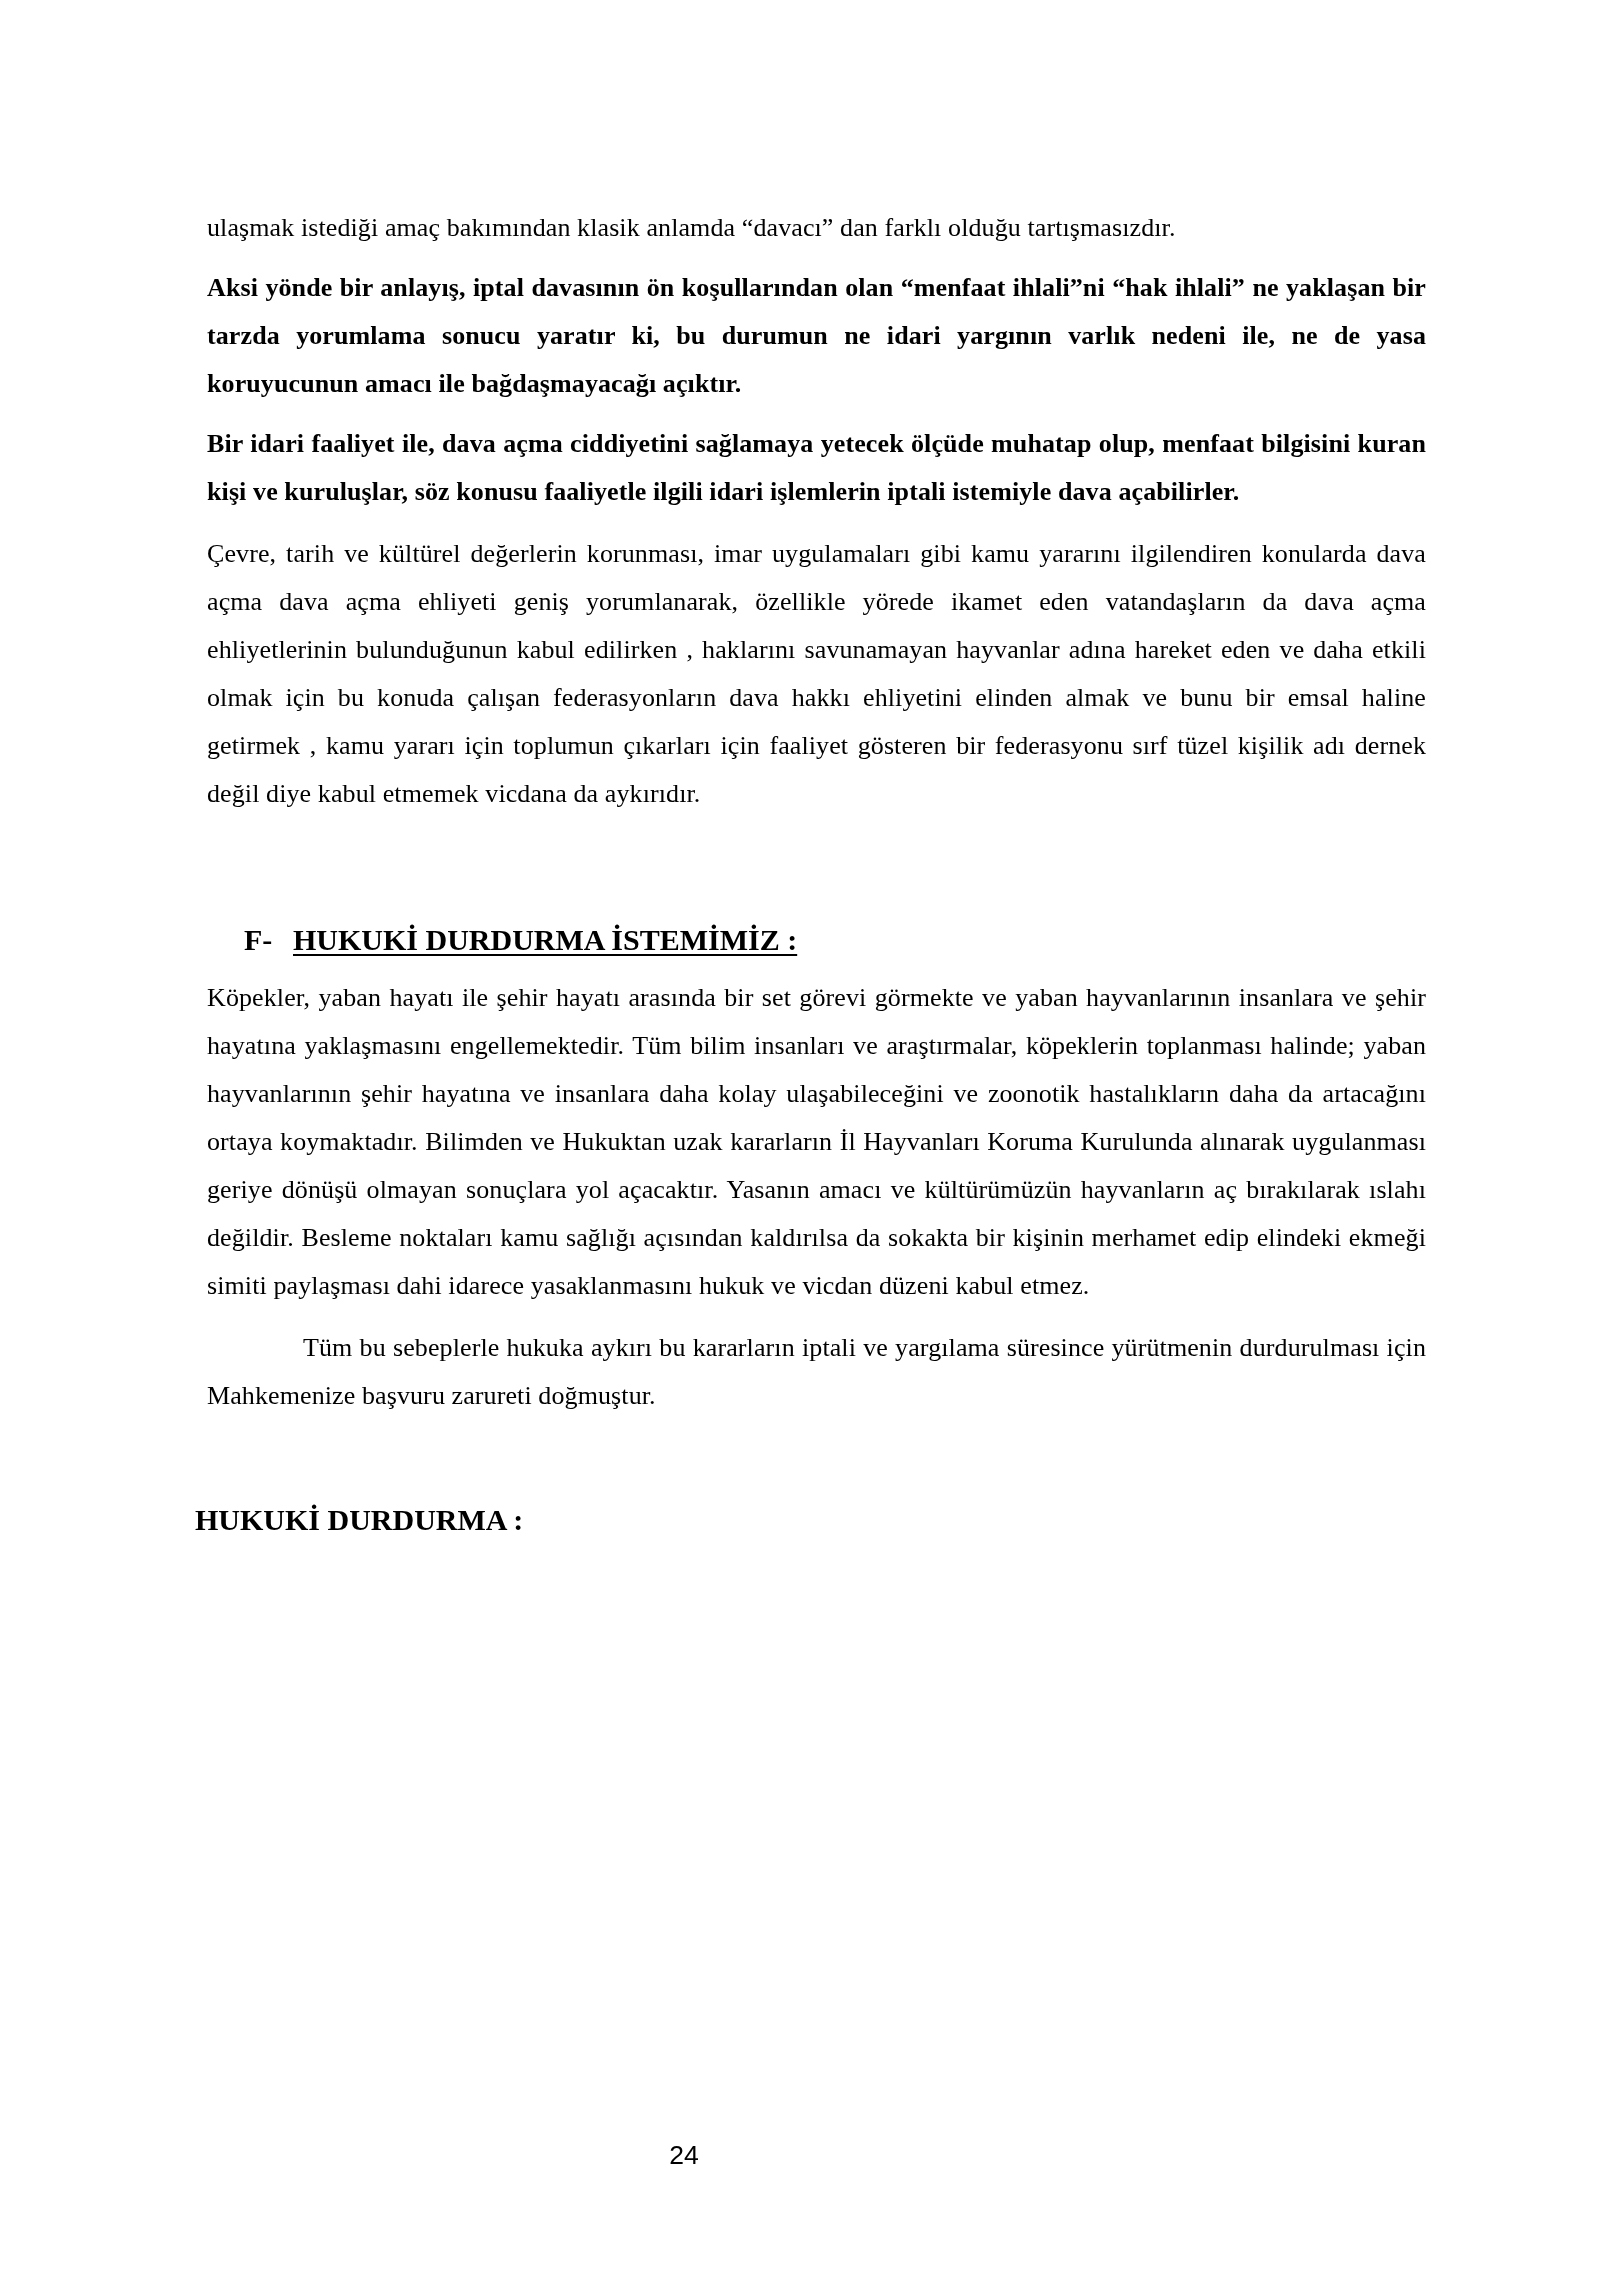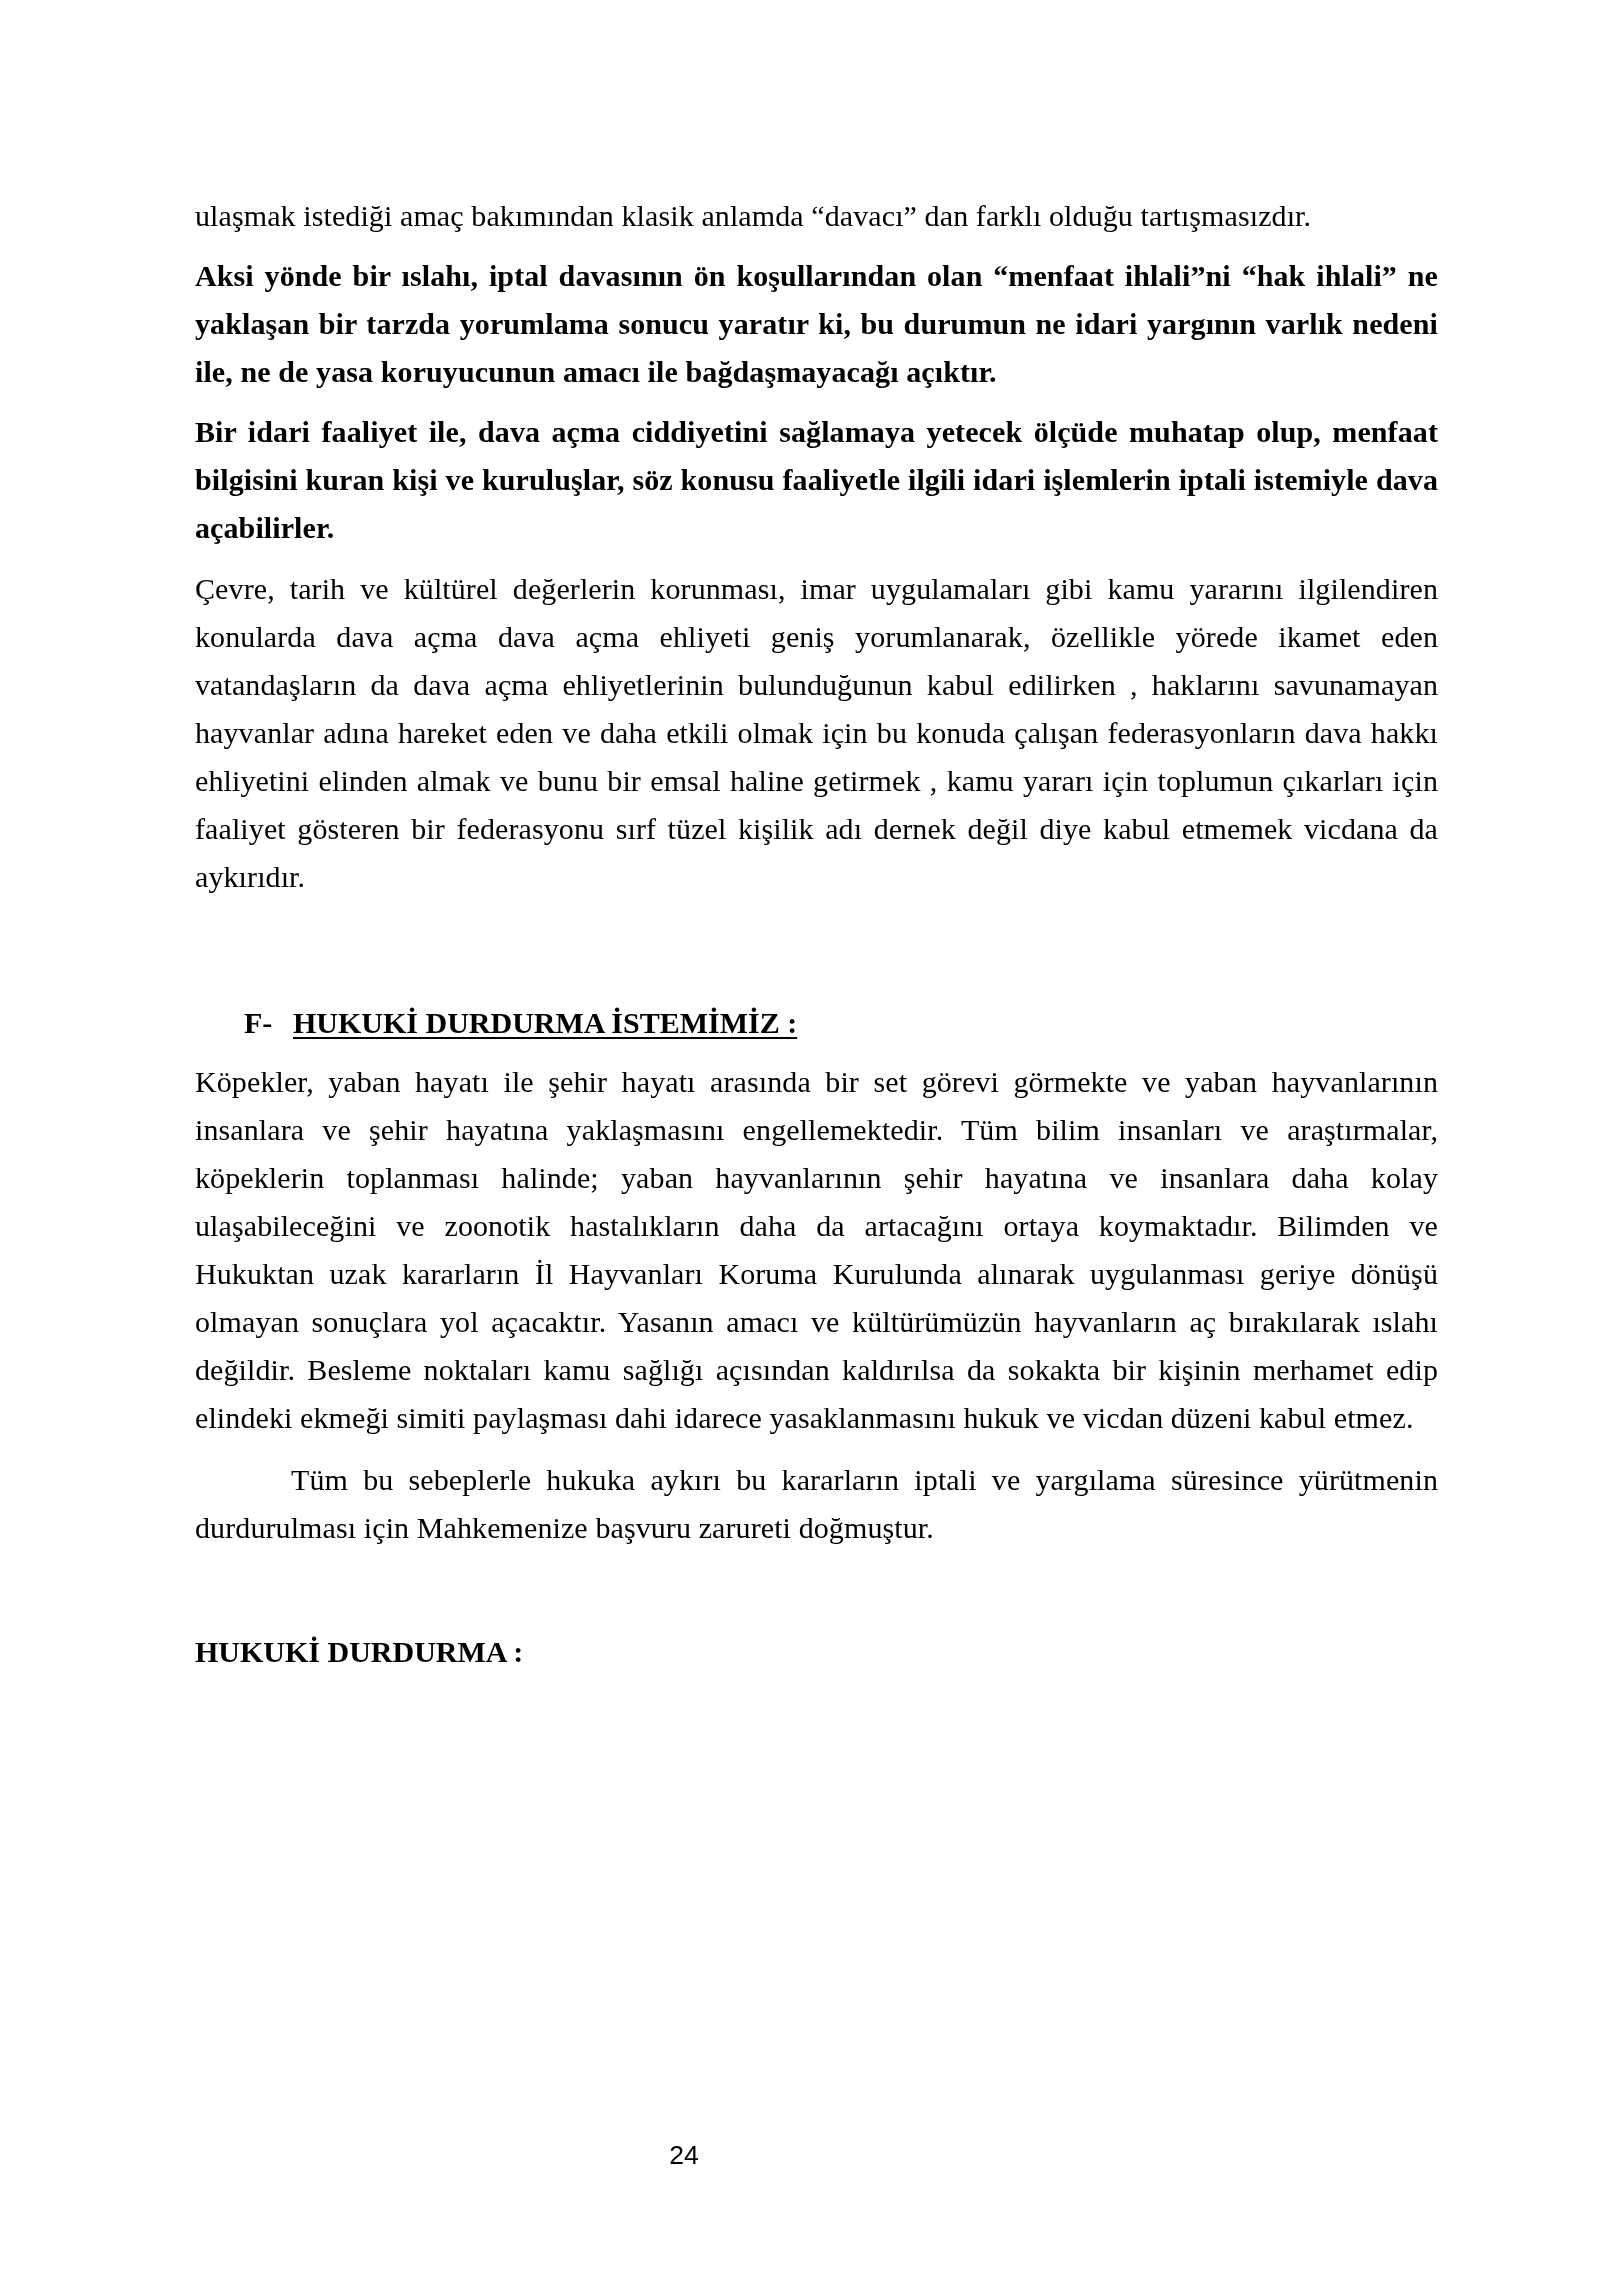--- a/index.html
+++ b/index.html
@@ -15,22 +15,22 @@
       color: #000000;
       font-family: "Liberation Serif", "DejaVu Serif", serif;
     }
     .page {
       position: absolute;
       left: 195px;
       top: 192px;
       width: 1243px;
     }
     p {
-      margin: 0;
-      font-size: 30px;
+      margin: 12px;
+      font-size: 26px;
       line-height: 48px;
       text-align: justify;
       letter-spacing: 0.1px;
     }
     .bold {
       font-weight: bold;
     }
     .gap-sm { margin-top: 11.8px; }
     .gap-md { margin-top: 13.7px; }
     .heading-f {
@@ -73,21 +73,21 @@
       line-height: 31px;
     }
   </style>
 </head>
 <body>
 
 <div class="page">
 
   <p>ulaşmak istediği amaç bakımından klasik anlamda “davacı” dan farklı olduğu tartışmasızdır.</p>
 
-  <p class="bold gap-sm">Aksi yönde bir ıslahı, iptal davasının ön koşullarından olan “menfaat ihlali”ni “hak ihlali” ne yaklaşan bir tarzda yorumlama sonucu yaratır ki, bu durumun ne idari yargının varlık nedeni ile, ne de yasa koruyucunun amacı ile bağdaşmayacağı açıktır.</p>
+  <p class="bold gap-sm">Aksi yönde bir anlayış, iptal davasının ön koşullarından olan “menfaat ihlali”ni “hak ihlali” ne yaklaşan bir tarzda yorumlama sonucu yaratır ki, bu durumun ne idari yargının varlık nedeni ile, ne de yasa koruyucunun amacı ile bağdaşmayacağı açıktır.</p>
 
   <p class="bold gap-sm">Bir idari faaliyet ile, dava açma ciddiyetini sağlamaya yetecek ölçüde muhatap olup, menfaat bilgisini kuran kişi ve kuruluşlar, söz konusu faaliyetle ilgili idari işlemlerin iptali istemiyle dava açabilirler.</p>
 
   <p class="gap-md">Çevre, tarih ve kültürel değerlerin korunması, imar uygulamaları gibi kamu yararını ilgilendiren konularda dava açma dava açma ehliyeti geniş yorumlanarak, özellikle yörede ikamet eden vatandaşların da dava açma ehliyetlerinin bulunduğunun kabul edilirken , haklarını savunamayan hayvanlar adına hareket eden ve daha etkili olmak için bu konuda çalışan federasyonların dava hakkı ehliyetini elinden almak ve bunu bir emsal haline getirmek , kamu yararı için toplumun çıkarları için faaliyet gösteren bir federasyonu sırf tüzel kişilik adı dernek değil diye kabul etmemek vicdana da aykırıdır.</p>
 
   <div class="heading-f">
     <span class="letter">F-</span><span class="title">HUKUKİ DURDURMA İSTEMİMİZ :</span>
   </div>
 
   <p class="gap-sm">Köpekler, yaban hayatı ile şehir hayatı arasında bir set görevi görmekte ve yaban hayvanlarının insanlara ve şehir hayatına yaklaşmasını engellemektedir. Tüm bilim insanları ve araştırmalar, köpeklerin toplanması halinde; yaban hayvanlarının şehir hayatına ve insanlara daha kolay ulaşabileceğini ve zoonotik hastalıkların daha da artacağını ortaya koymaktadır. Bilimden ve Hukuktan uzak kararların  İl Hayvanları Koruma Kurulunda alınarak uygulanması geriye dönüşü olmayan sonuçlara yol açacaktır. Yasanın amacı  ve kültürümüzün hayvanların aç bırakılarak ıslahı değildir. Besleme noktaları kamu sağlığı açısından kaldırılsa da sokakta bir kişinin merhamet edip elindeki ekmeği simiti paylaşması dahi idarece yasaklanmasını hukuk ve vicdan düzeni kabul etmez.</p>

